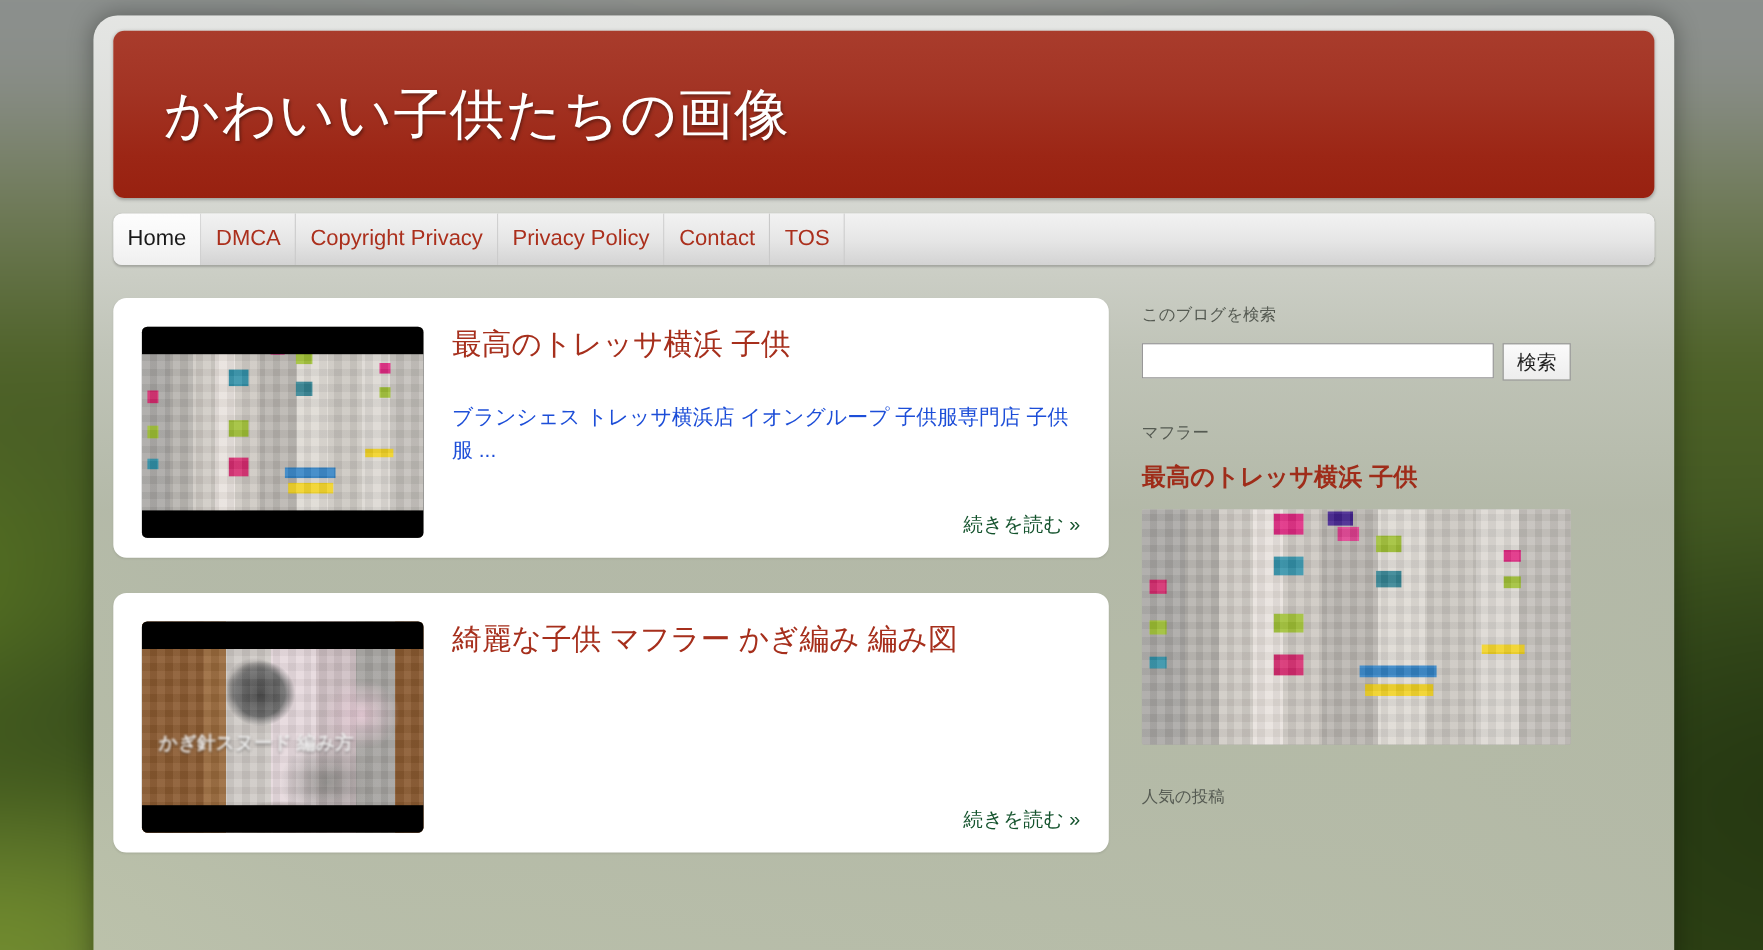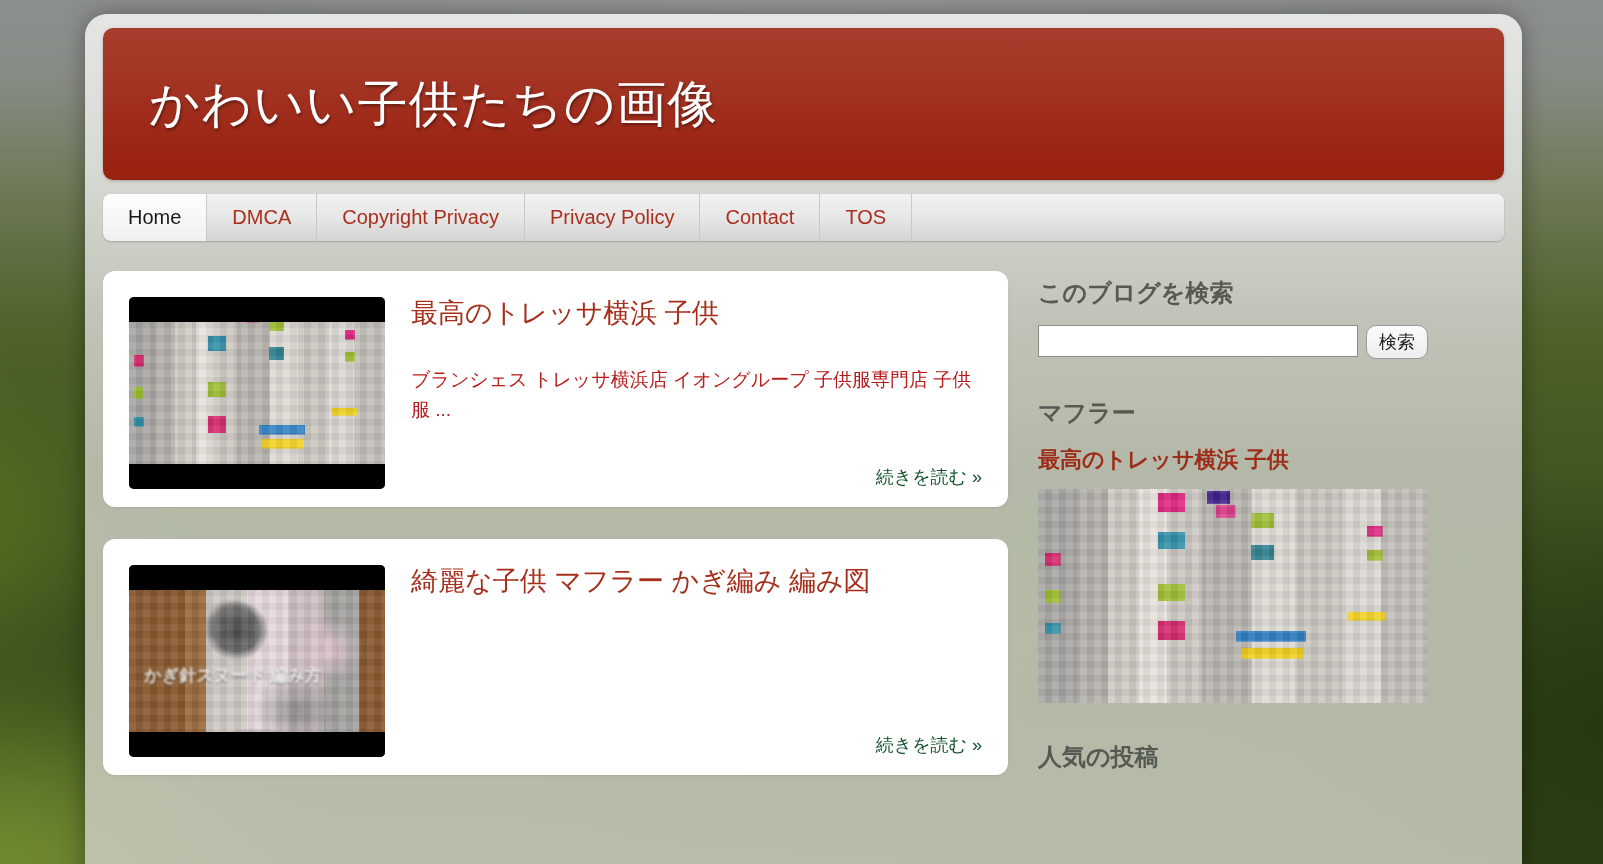--- a/index.html
+++ b/index.html
@@ -90,21 +90,21 @@
     background: linear-gradient(to bottom, #f3f3f3 0%, #e4e4e4 50%, #d4d4d4 100%);
     display: flex;
     align-items: stretch;
     overflow: hidden;
     box-shadow: 0 1px 2px rgba(0,0,0,0.2);
   }
 
   .nav-item {
     display: flex;
     align-items: center;
-    padding: 0 25px;
+    padding: 0 13px;
     font-size: 20px;
     color: #ab2f1c;
     border-right: 1px solid #c9c9c9;
     background: linear-gradient(to bottom, #f2f2f2 0%, #e6e6e6 52%, #d3d3d3 100%);
     cursor: pointer;
     white-space: nowrap;
   }
 
   .nav-item.active {
     color: #1a1a1a;
@@ -155,36 +155,36 @@
     font-size: 27px;
     font-weight: normal;
     color: #a62f1c;
     line-height: 1.25;
     cursor: pointer;
   }
 
   .post-snippet {
     margin-top: 34px;
     font-size: 19px;
-    color: #b91c1c;
+    color: #1d4ed8;
     line-height: 1.58;
   }
 
   .read-more-wrap { margin-top: auto; text-align: right; padding-top: 16px; }
 
   .read-more {
     font-size: 18px;
     color: #14532d;
     cursor: pointer;
   }
 
   
   .side-heading {
-    font-size: 24px;
-    font-weight: bold;
+    font-size: 15px;
+    font-weight: normal;
     color: #555a52;
     margin-bottom: 16px;
   }
 
   .side-section { margin-bottom: 38px; }
 
   #search-row { display: flex; align-items: stretch; gap: 8px; }
 
   #search-input {
     width: 320px;
@@ -199,21 +199,21 @@
 
   #search-button {
     height: 34px;
     padding: 0 12px;
     border: 1px solid #9a9a9a;
     background: linear-gradient(to bottom, #fbfbfb 0%, #ededed 100%);
     font-family: "Liberation Sans", sans-serif;
     font-size: 18px;
     color: #1f1f1f;
     cursor: pointer;
-    border-radius: 10px;
+    border-radius: 0;
   }
 
   .featured-title {
     font-size: 22px;
     font-weight: bold;
     color: #9f2c19;
     margin-bottom: 14px;
     cursor: pointer;
   }
 

